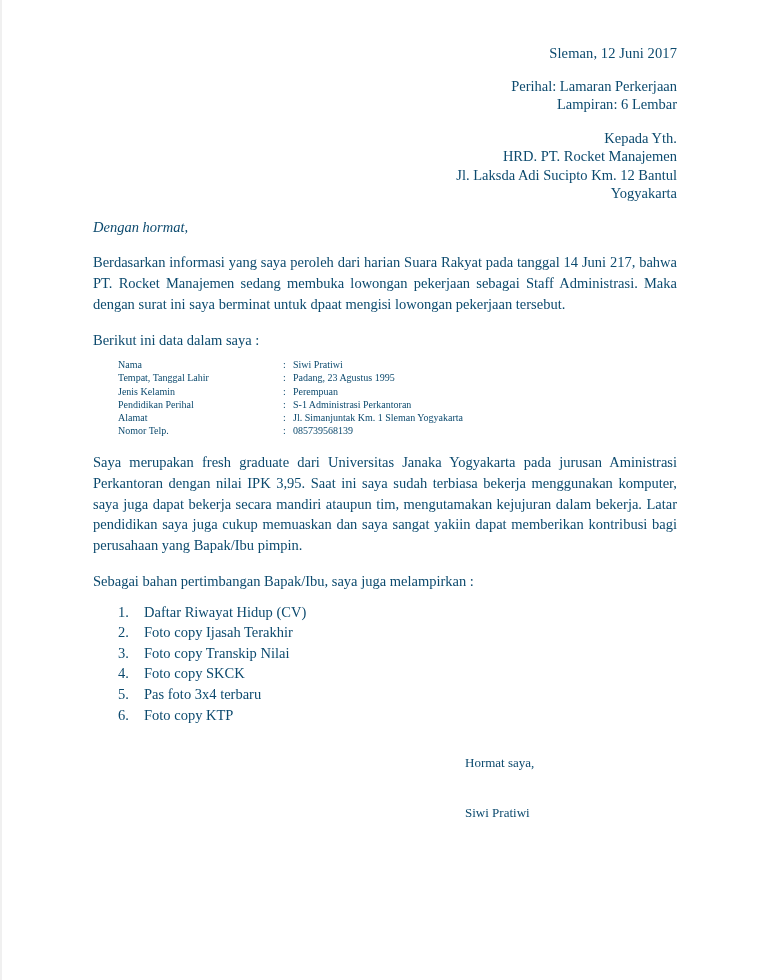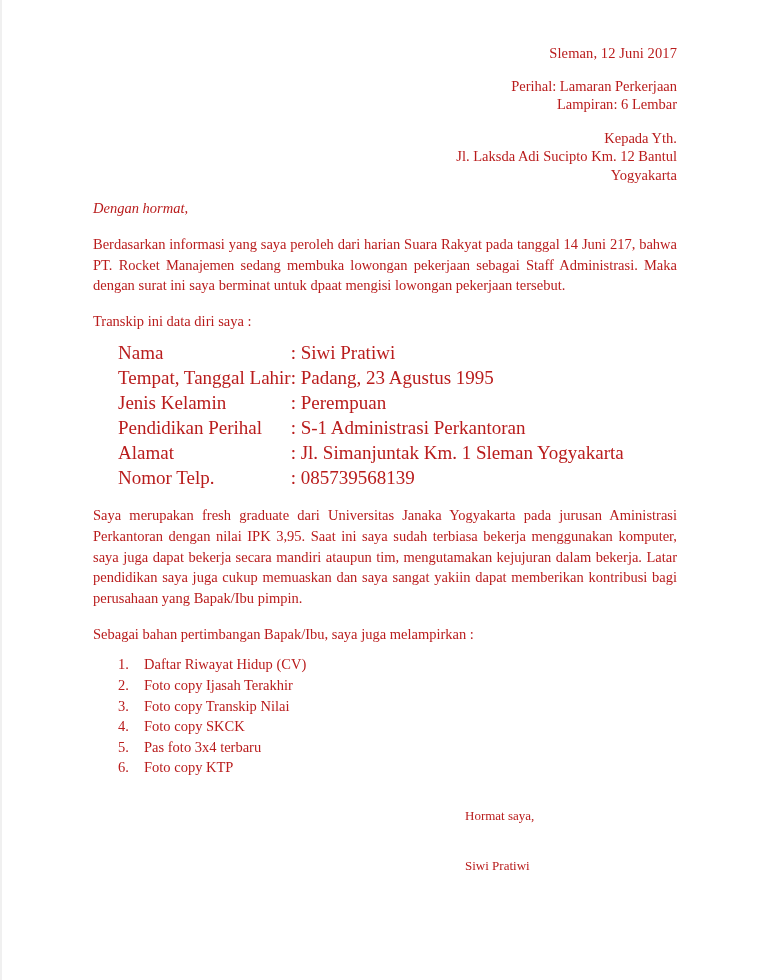--- a/index.html
+++ b/index.html
@@ -8,21 +8,21 @@
     padding: 0;
     background: #ffffff;
   }
   .page {
     position: relative;
     width: 768px;
     height: 980px;
     background: #ffffff;
     overflow: hidden;
     font-family: "Liberation Serif", "DejaVu Serif", serif;
-    color: #b91c1c;
+    color: #0c4a6e;
     box-sizing: border-box;
   }
   
   .scan-edge-left {
     position: absolute;
     left: 0;
     top: 0;
     width: 2px;
     height: 980px;
     background: #f0f0f0;
@@ -83,21 +83,21 @@
   .intro-data {
     margin-top: 16px;
     font-size: 14.5px;
     line-height: 1.28;
   }
 
   table.bio {
     margin-top: 9px;
     margin-left: 25px;
     border-collapse: collapse;
-    font-size: 19px;
+    font-size: 10px;
     line-height: 1.32;
   }
   table.bio td {
     padding: 0;
     vertical-align: top;
     white-space: nowrap;
   }
   td.bio-label { width: 165px; padding-right: 4px; }
   td.bio-sep   { width: 10px; }
   td.bio-value { }
@@ -141,29 +141,30 @@
 
     <div class="date-line">Sleman, 12 Juni 2017</div>
 
     <div class="block subject-block">
       <span class="subject-row"><span class="subject-label">Perihal</span><span>: </span><span>Lamaran Perkerjaan</span></span>
       <span class="subject-row"><span class="subject-label">Lampiran</span><span>: </span><span>6 Lembar</span></span>
     </div>
 
     <div class="block recipient-block">
       <span class="recipient-line">Kepada Yth.</span>
+      <span class="recipient-line">HRD. PT. Rocket Manajemen</span>
       <span class="recipient-line">Jl. Laksda Adi Sucipto Km. 12 Bantul</span>
       <span class="recipient-line">Yogyakarta</span>
     </div>
 
     <div class="salutation">Dengan hormat,</div>
 
     <p class="para lead">Berdasarkan informasi yang saya peroleh dari harian Suara Rakyat pada tanggal 14 Juni 217, bahwa PT. Rocket Manajemen sedang membuka lowongan pekerjaan sebagai Staff Administrasi. Maka dengan surat ini saya berminat untuk dpaat mengisi lowongan pekerjaan tersebut.</p>
 
-    <div class="intro-data">Transkip ini data diri saya :</div>
+    <div class="intro-data">Berikut ini data dalam saya :</div>
 
     <table class="bio">
       <tbody>
         <tr>
           <td class="bio-label">Nama</td>
           <td class="bio-sep">:</td>
           <td class="bio-value">Siwi Pratiwi</td>
         </tr>
         <tr>
           <td class="bio-label">Tempat, Tanggal Lahir</td>

